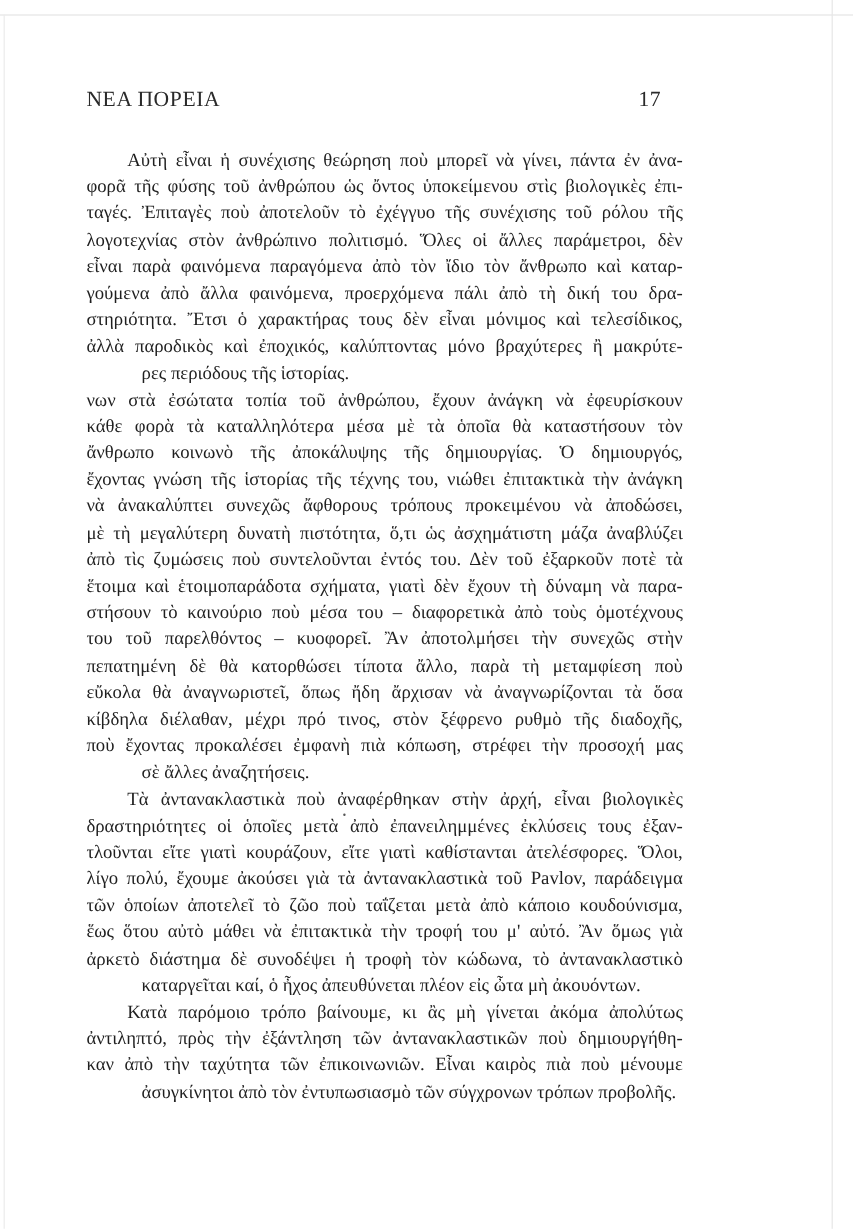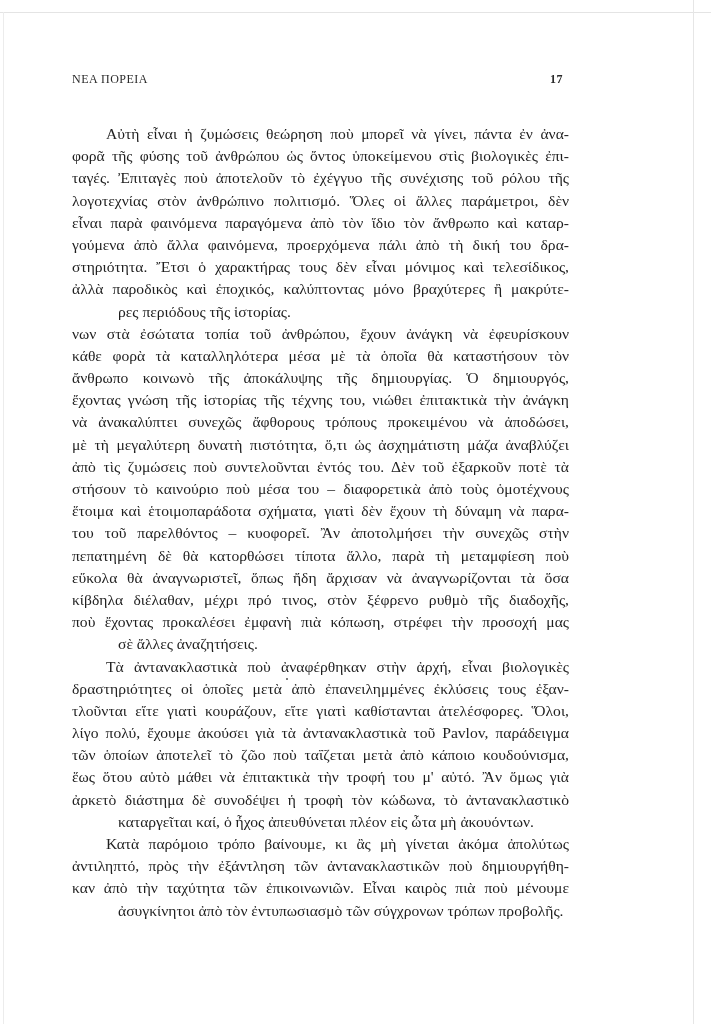--- a/index.html
+++ b/index.html
@@ -33,31 +33,31 @@
       width: 1px; height: 1024px;
       background: #e6e6e6;
     }
     .running-head {
       position: absolute;
       left: 72px;
       top: 72px;
       width: 495px;
       height: 20px;
       font-family: "Liberation Serif", "DejaVu Serif", serif;
-      font-size: 12px;
+      font-size: 18px;
       letter-spacing: 0.5px;
       color: #2a2a2a;
     }
     .running-head .title {
       position: absolute;
       left: 0; top: 0;
     }
     .running-head .page-num {
       position: absolute;
-      right: 4px; top: 0; font-weight: bold;
+      right: 16px; top: 0;
     }
     .text-block {
       position: absolute;
       left: 72px;
       top: 123px;
       width: 497px;
       font-family: "Liberation Serif", "DejaVu Serif", serif;
       font-size: 15.6px;
       line-height: 22.2px;
       color: #1f1f1f;
@@ -93,40 +93,40 @@
 <div class="scan-edge-left"></div>
 <div class="scan-edge-right"></div>
 
 <div class="running-head">
   <span class="title">ΝΕΑ ΠΟΡΕΙΑ</span>
   <span class="page-num">17</span>
 </div>
 
 <div class="text-block">
   <div>
-    <span class="line indent">Αὐτὴ εἶναι ἡ ζυμώσεις θεώρηση ποὺ μπορεῖ νὰ γίνει, πάντα ἐν ἀνα-</span>
+    <span class="line indent">Αὐτὴ εἶναι ἡ συνέχισης θεώρηση ποὺ μπορεῖ νὰ γίνει, πάντα ἐν ἀνα-</span>
     <span class="line">φορᾶ τῆς φύσης τοῦ ἀνθρώπου ὡς ὄντος ὑποκείμενου στὶς βιολογικὲς ἐπι-</span>
     <span class="line">ταγές. Ἐπιταγὲς ποὺ ἀποτελοῦν τὸ ἐχέγγυο τῆς συνέχισης τοῦ ρόλου τῆς</span>
     <span class="line">λογοτεχνίας στὸν ἀνθρώπινο πολιτισμό. Ὅλες οἱ ἄλλες παράμετροι, δὲν</span>
     <span class="line">εἶναι παρὰ φαινόμενα παραγόμενα ἀπὸ τὸν ἴδιο τὸν ἄνθρωπο καὶ καταρ-</span>
     <span class="line">γούμενα ἀπὸ ἄλλα φαινόμενα, προερχόμενα πάλι ἀπὸ τὴ δική του δρα-</span>
     <span class="line">στηριότητα. Ἔτσι ὁ χαρακτήρας τους δὲν εἶναι μόνιμος καὶ τελεσίδικος,</span>
     <span class="line">ἀλλὰ παροδικὸς καὶ ἐποχικός, καλύπτοντας μόνο βραχύτερες ἢ μακρύτε-</span>
     <span class="line last">ρες περιόδους τῆς ἱστορίας.</span>
   </div>
   <div>
     <span class="line">νων στὰ ἐσώτατα τοπία τοῦ ἀνθρώπου, ἔχουν ἀνάγκη νὰ ἐφευρίσκουν</span>
     <span class="line">κάθε φορὰ τὰ καταλληλότερα μέσα μὲ τὰ ὁποῖα θὰ καταστήσουν τὸν</span>
     <span class="line">ἄνθρωπο κοινωνὸ τῆς ἀποκάλυψης τῆς δημιουργίας. Ὁ δημιουργός,</span>
     <span class="line">ἔχοντας γνώση τῆς ἱστορίας τῆς τέχνης του, νιώθει ἐπιτακτικὰ τὴν ἀνάγκη</span>
     <span class="line">νὰ ἀνακαλύπτει συνεχῶς ἄφθορους τρόπους προκειμένου νὰ ἀποδώσει,</span>
     <span class="line">μὲ τὴ μεγαλύτερη δυνατὴ πιστότητα, ὅ,τι ὡς ἀσχημάτιστη μάζα ἀναβλύζει</span>
     <span class="line">ἀπὸ τὶς ζυμώσεις ποὺ συντελοῦνται ἐντός του. Δὲν τοῦ ἐξαρκοῦν ποτὲ τὰ</span>
+    <span class="line">ἕτοιμα καὶ ἑτοιμοπαράδοτα σχήματα, γιατὶ δὲν ἔχουν τὴ δύναμη νὰ παρα-</span>
     <span class="line">στήσουν τὸ καινούριο ποὺ μέσα του – διαφορετικὰ ἀπὸ τοὺς ὁμοτέχνους</span>
-    <span class="line">ἕτοιμα καὶ ἑτοιμοπαράδοτα σχήματα, γιατὶ δὲν ἔχουν τὴ δύναμη νὰ παρα-</span>
     <span class="line">του τοῦ παρελθόντος – κυοφορεῖ. Ἂν ἀποτολμήσει τὴν συνεχῶς στὴν</span>
     <span class="line">πεπατημένη δὲ θὰ κατορθώσει τίποτα ἄλλο, παρὰ τὴ μεταμφίεση ποὺ</span>
     <span class="line">εὔκολα θὰ ἀναγνωριστεῖ, ὅπως ἤδη ἄρχισαν νὰ ἀναγνωρίζονται τὰ ὅσα</span>
     <span class="line">κίβδηλα διέλαθαν, μέχρι πρό τινος, στὸν ξέφρενο ρυθμὸ τῆς διαδοχῆς,</span>
     <span class="line">ποὺ ἔχοντας προκαλέσει ἐμφανὴ πιὰ κόπωση, στρέφει τὴν προσοχή μας</span>
     <span class="line last">σὲ ἄλλες ἀναζητήσεις.</span>
   </div>
   <div>
     <span class="line indent">Τὰ ἀντανακλαστικὰ ποὺ ἀναφέρθηκαν στὴν ἀρχή, εἶναι βιολογικὲς</span>
     <span class="line">δραστηριότητες οἱ ὁποῖες μετὰ ἀπὸ ἐπανειλημμένες ἐκλύσεις τους ἐξαν-</span>

